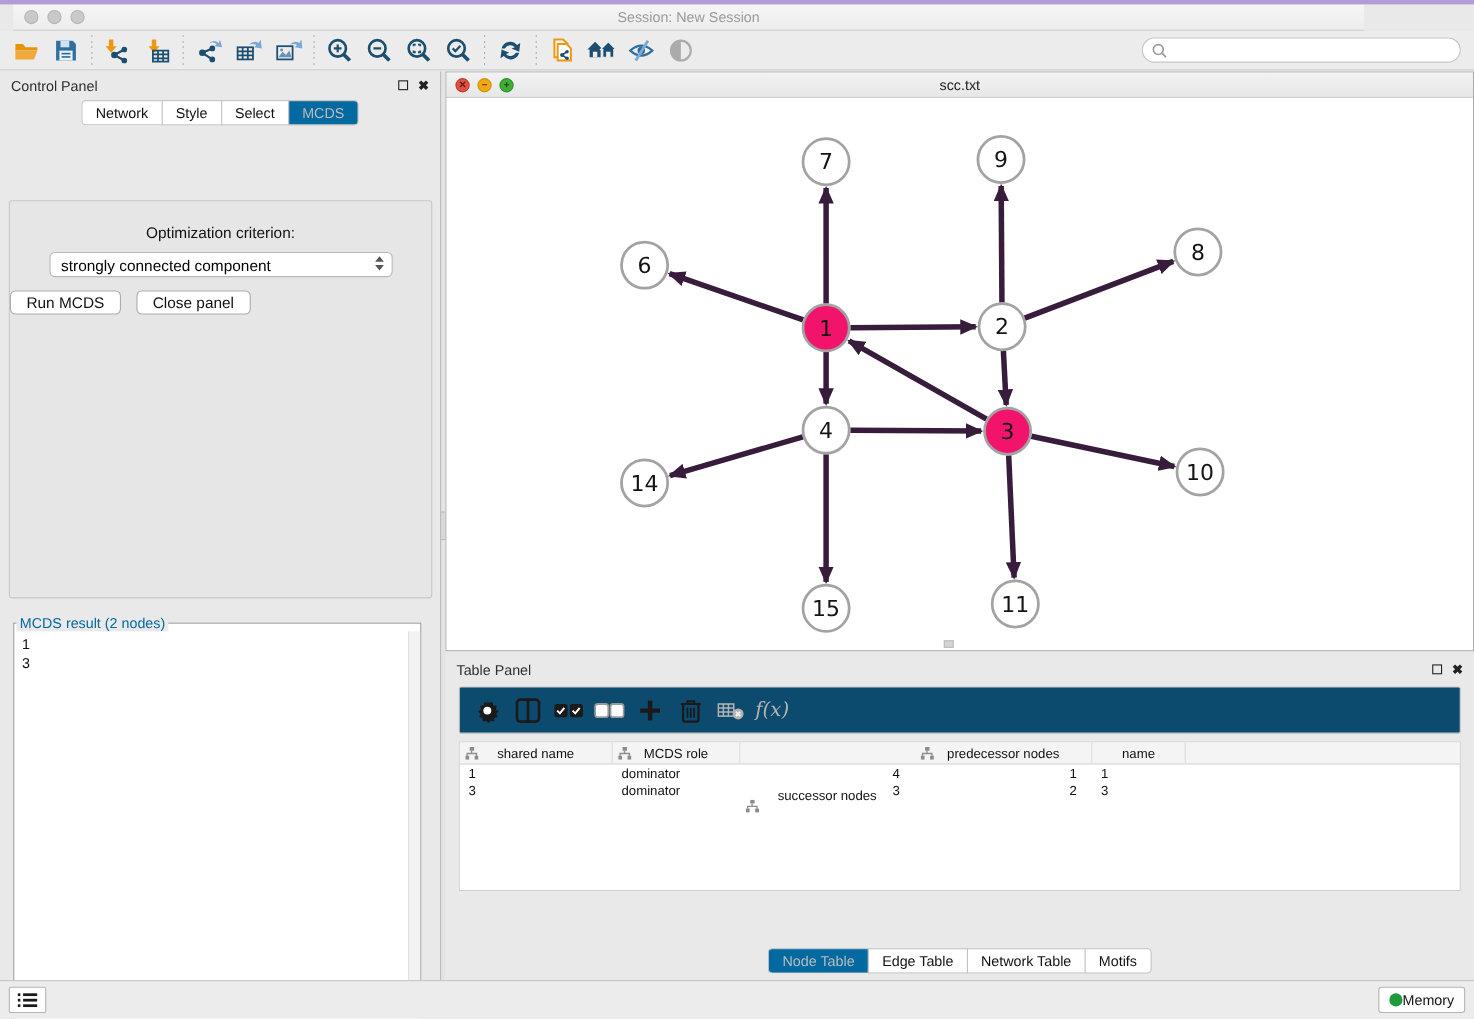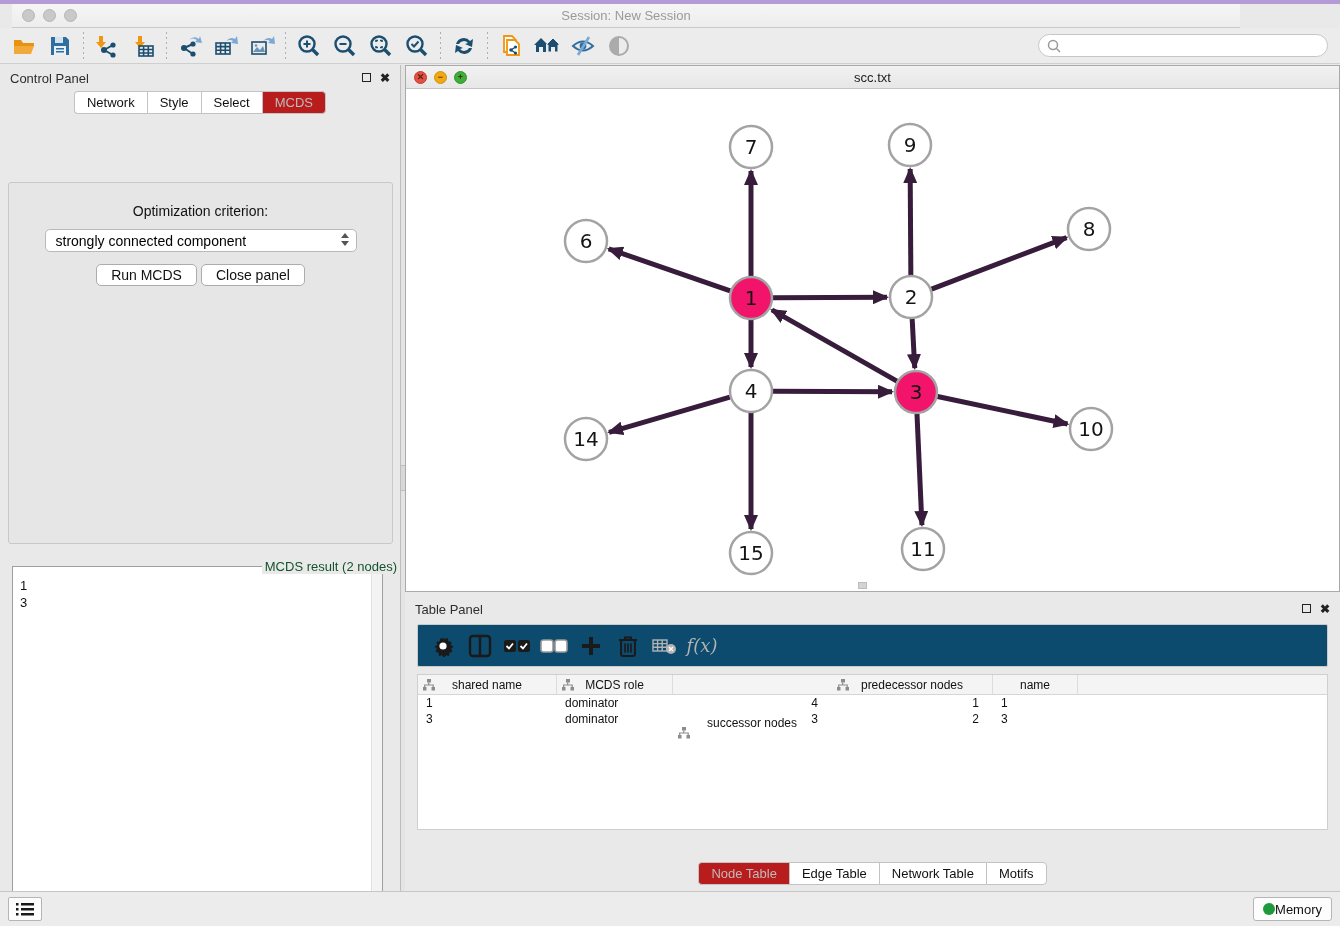--- a/index.html
+++ b/index.html
@@ -32,37 +32,37 @@
   .panel-header { height:26px; display:flex; align-items:center; padding:0 10px; }
   .panel-header .ptitle { font-size:13px; color:#2E2E2E; flex:1; }
   .wbtn { font-size:12px; color:#222; margin-left:9px; line-height:12px; }
   .float-glyph { width:9px; height:9px; border:1.5px solid #222; display:inline-block; }
 
   
   .tabs-row { display:flex; justify-content:center; position:relative; z-index:2; }
   .tab { font-size:13px; padding:3px 12px; background:#FFF; border:1px solid #C3C3C3; border-right:none; color:#111; }
   .tab:first-child { border-radius:4px 0 0 4px; }
   .tab:last-child { border-radius:0 4px 4px 0; border-right:1px solid #C3C3C3; }
-  .tab.active { background:#b91c1c; color:#BCBCBC; }
+  .tab.active { background:#0369a1; color:#BCBCBC; }
 
   .cp-box { position:absolute; top:117px; left:8px; width:385px; height:362px; background:#E6E6E6;
     border:1px solid #C8C8C8; border-radius:3px; }
   .opt-label { text-align:center; font-size:14px; color:#111; margin-top:20px; }
   .selectbox { margin:10px auto 0; width:312px; height:23px; background:#FFF; border:1px solid #B9B9B9;
     border-radius:5px; display:flex; align-items:center; font-size:14px; padding-left:10px; position:relative; }
   .selectbox .arrows { position:absolute; right:7px; top:3px; }
   .selectbox .arrows i { display:block; width:0; height:0; border-left:4px solid transparent; border-right:4px solid transparent; }
   .arr-up { border-bottom:5px solid #555; margin-bottom:3px; }
   .arr-dn { border-top:5px solid #555; }
-  .btn-row { display:flex; justify-content:center; gap:4px; margin-top:12px; }
+  .btn-row { display:flex; gap:14px; margin-top:12px; }
   .pushbtn { background:#FFF; border:1px solid #ACACAC; border-radius:5px; font-size:14px; padding:2px 14px; height:22px; color:#111; }
 
   fieldset.result { position:absolute; top:494px; left:12px; width:371px; height:377px;
     border:1px solid #9E9E9E; background:#FFF; }
-  fieldset.result legend { font-size:13px; color:#14532d; padding:0 3px; margin-left:18px; background:#E9E9E9;text-align:right; }
+  fieldset.result legend { font-size:13px; color:#0369a1; padding:0 3px; margin-left:2px; background:#E9E9E9; }
   .result-text { font-size:13px; color:#111; padding:3px 0 0 7px; white-space:pre; line-height:17px; height:352px; position:relative; }
   .result-scroll { position:absolute; right:0; top:0; width:11px; height:352px; background:#F3F3F3; border-left:1px solid #E2E2E2; }
 
   
   .net-window { position:absolute; top:65px; left:405px; width:935px; height:527px; background:#FFF; border:1px solid #A9A9A9; }
   .net-titlebar { height:23px; background:linear-gradient(#F2F2F2,#E7E7E7); border-bottom:1px solid #C4C4C4; position:relative; }
   .lights { position:absolute; left:8px; top:5px; display:flex; gap:7px; }
   .light { width:13px; height:13px; border-radius:50%; font-size:9px; font-weight:bold; color:rgba(60,20,10,.8);
     display:flex; align-items:center; justify-content:center; line-height:1; }
   .light.red { background:#E35045; border:1px solid #C8382E; }
@@ -72,21 +72,21 @@
   .net-canvas { position:relative; width:933px; height:502px; background:#FFF; }
   .canvas-grip { position:absolute; left:452px; bottom:2px; width:9px; height:7px; background:#D4D4D4; border:1px solid #BDBDBD; }
 
   
   .table-panel { position:absolute; top:596px; left:405px; width:935px; height:295px; background:#E9E9E9; }
   .tp-toolbar { position:absolute; top:28px; left:12px; width:911px; height:43px; background:#0c4a6e;
     border:1px solid #CACACA; border-radius:2px; display:flex; align-items:center; padding-left:10px; gap:7px; }
   .tp-ico { width:30px; height:30px; display:flex; align-items:center; justify-content:center; }
   .fx { font-family:"DejaVu Serif", serif; font-style:italic; font-size:18px; color:#B3B3B3; }
 
-  .grid { position:absolute; top:78px; left:12px; width:911px; height:156px; background:#FFF; border:1px solid #CFCFCF; }
+  .grid { position:absolute; top:78px; left:12px; width:911px; height:136px; background:#FFF; border:1px solid #CFCFCF; }
   .grid-head { display:flex; height:20px; background:#F4F4F4; border-bottom:1px solid #D6D6D6; }
   .gh-cell { border-right:1px solid #DCDCDC; font-size:12px; color:#111; display:flex; align-items:center; justify-content:center; position:relative; }
   .gh-cell svg { position:absolute; left:5px; top:4px; }
   .grid-row { display:flex; height:16px; font-size:12px; color:#111; }
   .g-cell { overflow:hidden; padding:1px 4px 0 8px; }
   .g-cell.right { text-align:right; padding-right:14px; }
 
   .bottom-tabs { position:absolute; top:266px; left:0; width:935px; display:flex; justify-content:center; }
 
   

